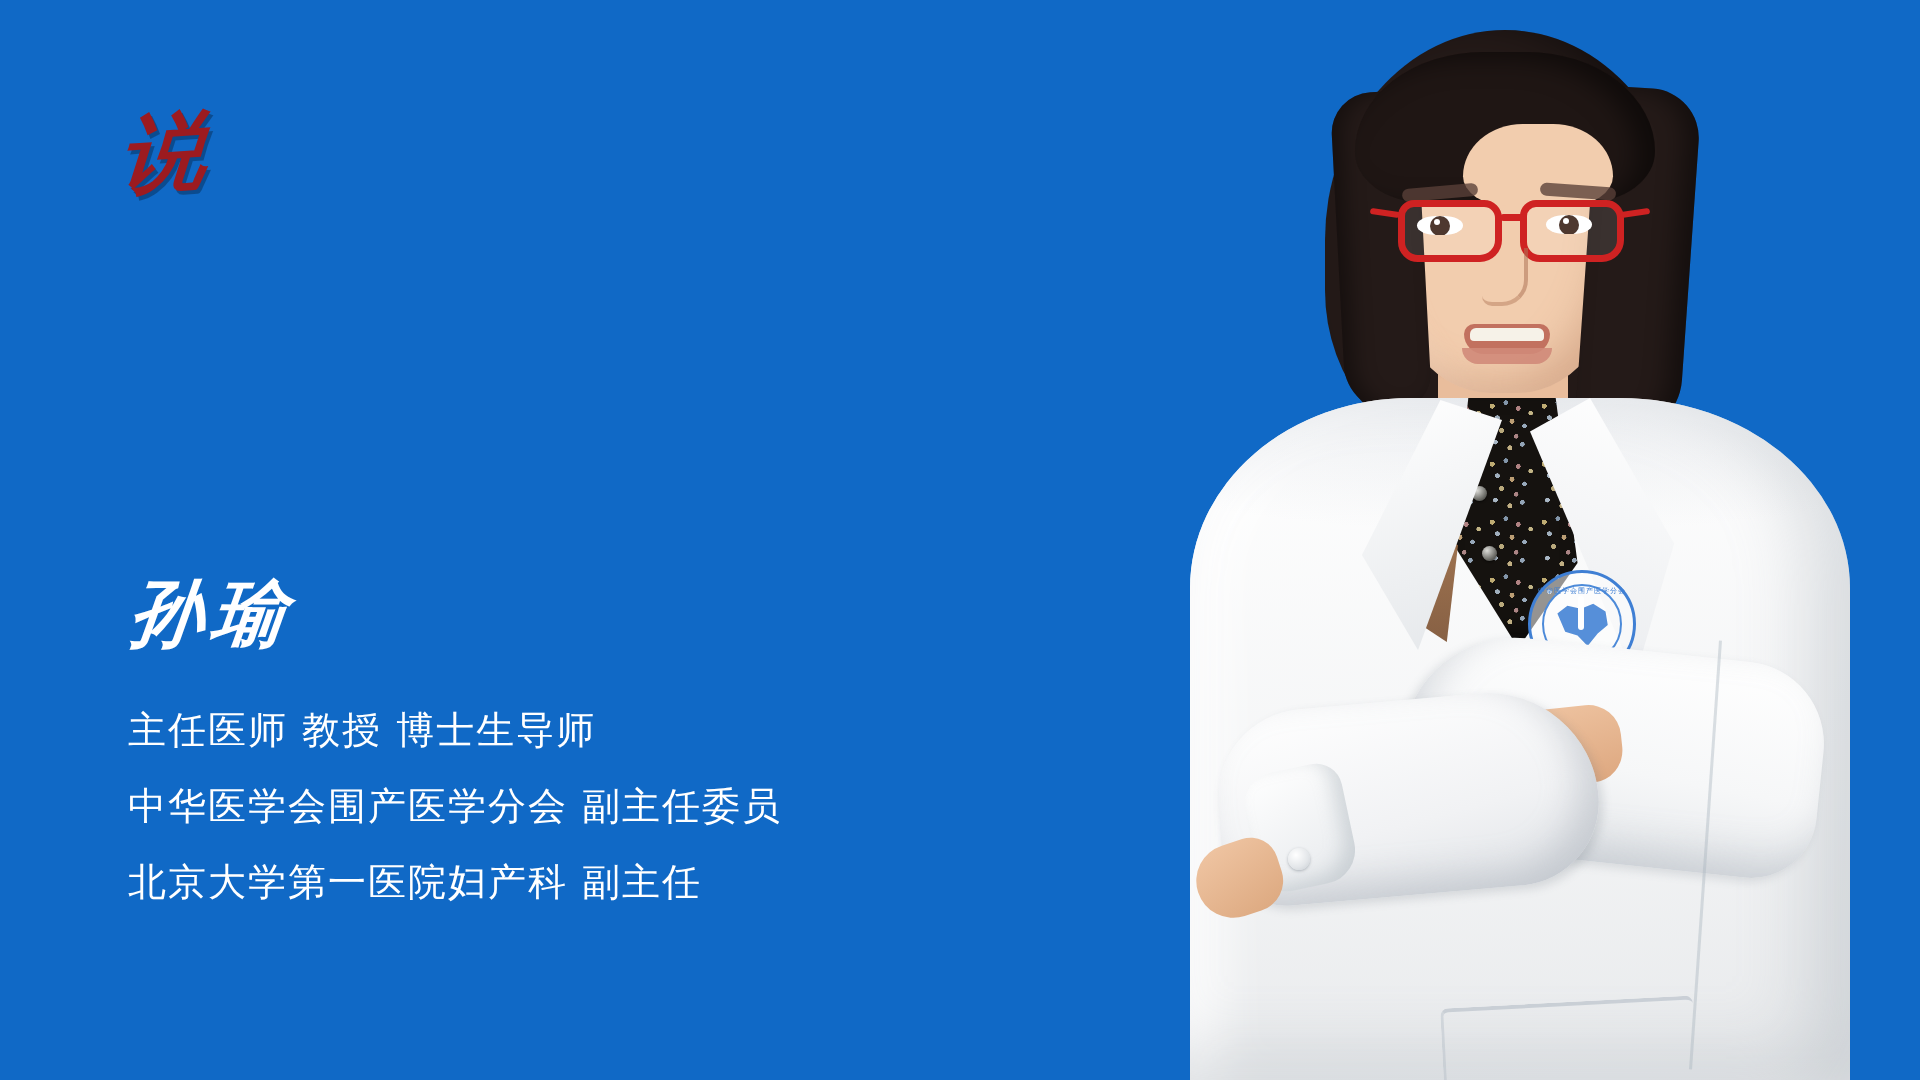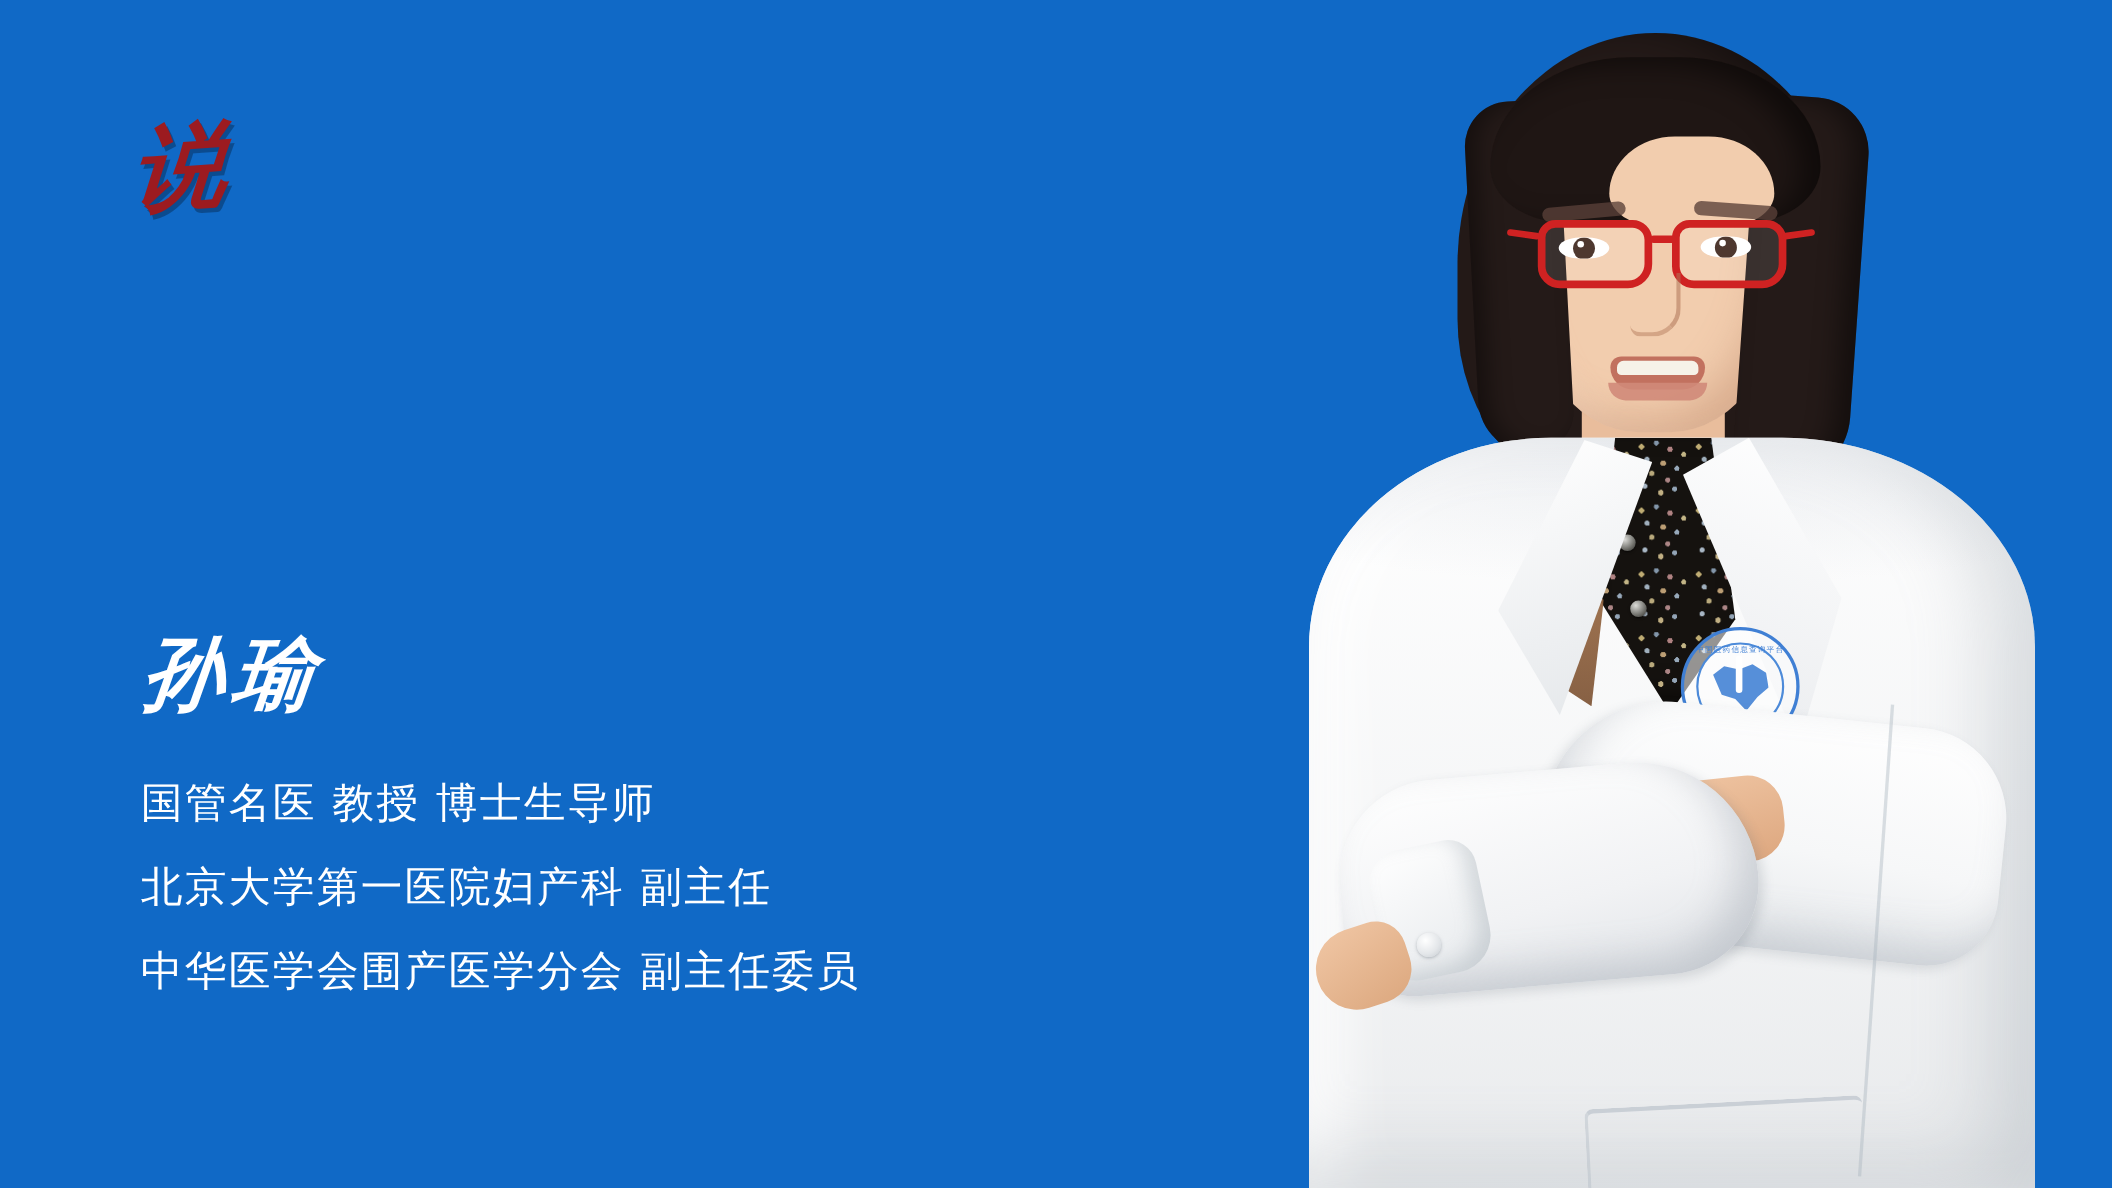--- a/index.html
+++ b/index.html
@@ -604,23 +604,23 @@
 <div id="stage">
 
   <div id="logo">
     <span id="logo-accent">说</span>
   </div>
 
 
   <div id="speaker-name">孙瑜</div>
 
   <div id="credentials">
-    <div class="credential-line">国管名医  教授  博士生导师</div>
+    <div class="credential-line">主任医师  教授  博士生导师</div>
+    <div class="credential-line">中华医学会围产医学分会  副主任委员</div>
     <div class="credential-line">北京大学第一医院妇产科  副主任</div>
-    <div class="credential-line">中华医学会围产医学分会  副主任委员</div>
   </div>
 
   <div id="portrait">
 
     <div class="hair-back"></div>
     <div class="neck"></div>
     <div class="neck-shadow"></div>
     <div class="face"></div>
 
     <div class="hair-side-l"></div>
@@ -659,21 +659,21 @@
     <div class="blouse-btn b2"></div>
 
     <div class="lapel-l"></div>
     <div class="lapel-r"></div>
 
     <div class="badge">
       <div class="badge-ring"></div>
       <div class="badge-ring-inner"></div>
       <div class="badge-map"></div>
       <div class="badge-caduceus"></div>
-      <div class="badge-text-top">中国医药信息查询平台</div>
+      <div class="badge-text-top">中华医学会围产医学分会</div>
       <div class="badge-text-bottom">CHINA MEDICAL INFORMATION PLATFORM</div>
     </div>
     <div class="badge-caption">中国医药信息查询平</div>
 
     <div class="arm-right"></div>
     <div class="cuff-dark"></div>
     <div class="forearm-skin"></div>
     <div class="arm-left"></div>
     <div class="coat-cuff-l"></div>
     <div class="hand"></div>

